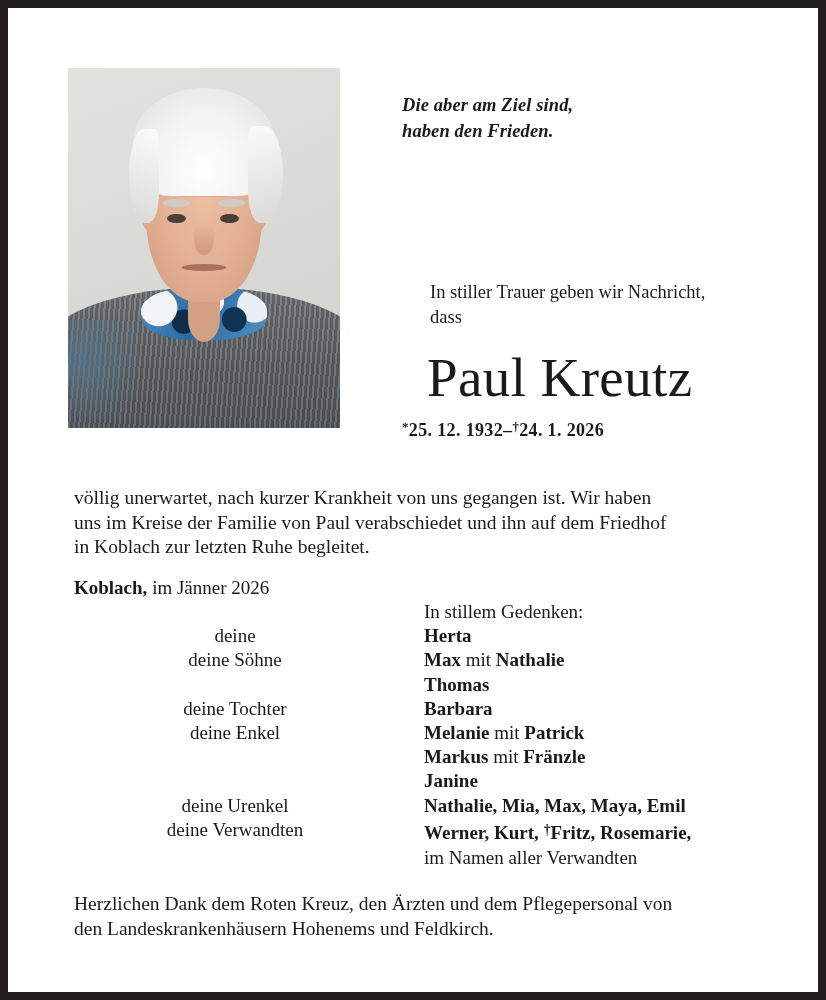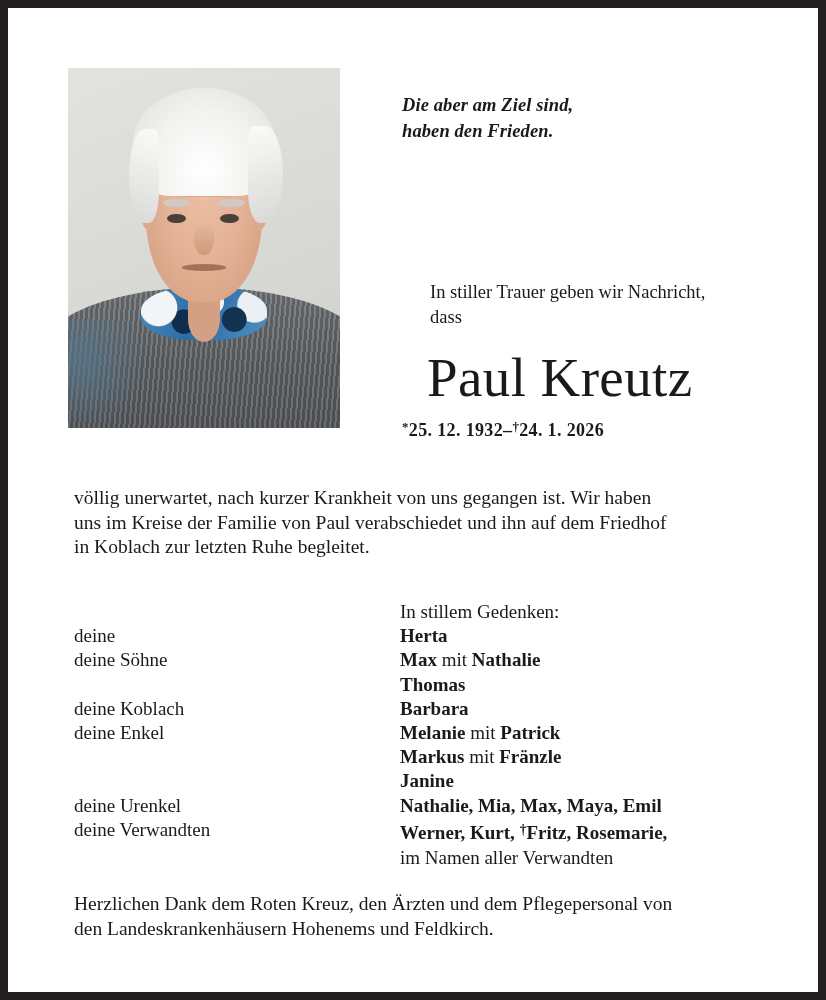--- a/index.html
+++ b/index.html
@@ -145,23 +145,23 @@
     font-size:19px; line-height:24px;
   }
   .place-line b{ font-weight:700; }
 
   
   .family{
     position:absolute; left:66px; top:592px;
     width:700px;
     font-size:19px; line-height:24.2px;
   }
-  .fam-row{ display:flex; }
+  .fam-row{ display:flex;gap:24px; }
   .fam-label{
-    width:322px; text-align:left; padding-right:4px;
+    width:322px; text-align:center; padding-right:4px;
     flex:0 0 322px; white-space:nowrap;
   }
   .fam-name{ flex:1 1 auto; white-space:nowrap; }
   .fam-name b{ font-weight:700; }
   .fam-name sup{ font-size:.72em; vertical-align:.4em; }
 
   .thanks{
     position:absolute; left:66px; top:884px;
     width:700px;
     font-size:19.5px; line-height:24.5px;
@@ -212,20 +212,23 @@
   <div class="dates">
     <sup>*</sup><span>25. 12. 1932</span><span>–</span><sup>†</sup><span>24. 1. 2026</span>
   </div>
 
   <div class="body-text">
     <div>völlig unerwartet, nach kurzer Krankheit von uns gegangen ist. Wir haben</div>
     <div>uns im Kreise der Familie von Paul verabschiedet und ihn auf dem Friedhof</div>
     <div class="last">in Koblach zur letzten Ruhe begleitet.</div>
   </div>
 
+  <div class="place-line">
+    <b>Koblach,</b><span> im Jänner 2026</span>
+  </div>
 
   <div class="family">
     <div class="fam-row">
       <div class="fam-label"></div>
       <div class="fam-name">In stillem Gedenken:</div>
     </div>
 
     <div class="fam-row">
       <div class="fam-label">deine</div>
       <div class="fam-name"><b>Herta</b></div>
@@ -235,21 +238,21 @@
       <div class="fam-label">deine Söhne</div>
       <div class="fam-name"><b>Max</b><span> mit </span><b>Nathalie</b></div>
     </div>
 
     <div class="fam-row">
       <div class="fam-label"></div>
       <div class="fam-name"><b>Thomas</b></div>
     </div>
 
     <div class="fam-row">
-      <div class="fam-label">deine Koblach</div>
+      <div class="fam-label">deine Tochter</div>
       <div class="fam-name"><b>Barbara</b></div>
     </div>
 
     <div class="fam-row">
       <div class="fam-label">deine Enkel</div>
       <div class="fam-name"><b>Melanie</b><span> mit </span><b>Patrick</b></div>
     </div>
 
     <div class="fam-row">
       <div class="fam-label"></div>

